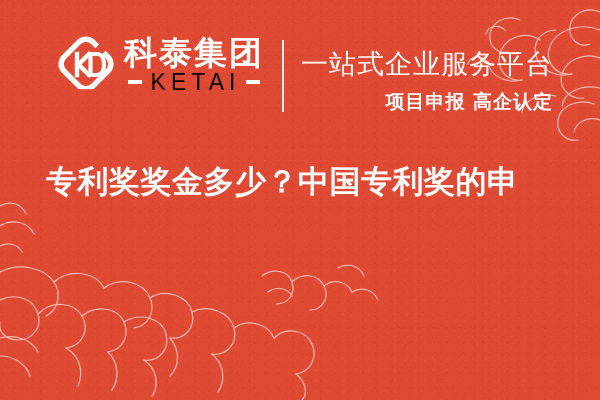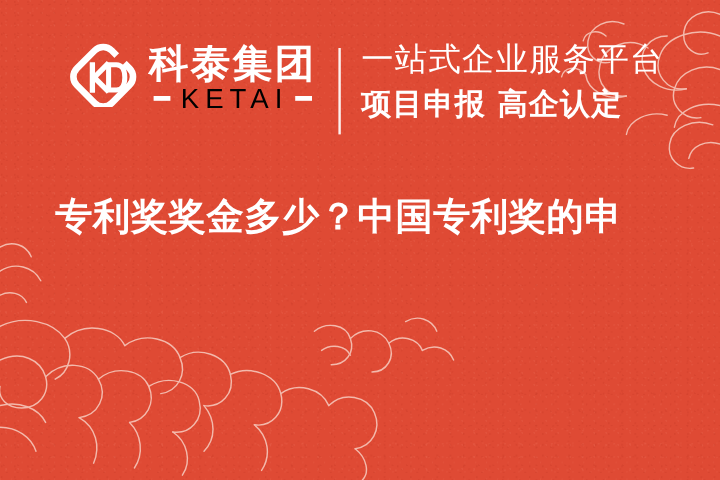--- a/index.html
+++ b/index.html
@@ -116,35 +116,36 @@
     left: 282px;
     top: 10px;
     width: 2px;
     height: 72px;
     background: rgba(255,255,255,.92);
   }
 
   .slogan-block {
     position: absolute;
     left: 301px;
-    top: 2px;
+    top: 16px;
+    text-align: right;
   }
 
   .slogan-main {
     color: #ffffff;
     font-size: 27px;
     line-height: 36px;
     letter-spacing: 1px;
     white-space: nowrap;
     font-family: "DejaVu Sans", "Liberation Sans", sans-serif;
   }
 
   .slogan-sub {
     color: #ffffff;
-    font-size: 25px;
+    font-size: 19px;
     line-height: 26px;
     margin-top: 6px;
     letter-spacing: 1px;
     white-space: nowrap;
     font-weight: bold;
     font-family: "DejaVu Serif", "Liberation Serif", serif;
   }
 
   
   .headline {

